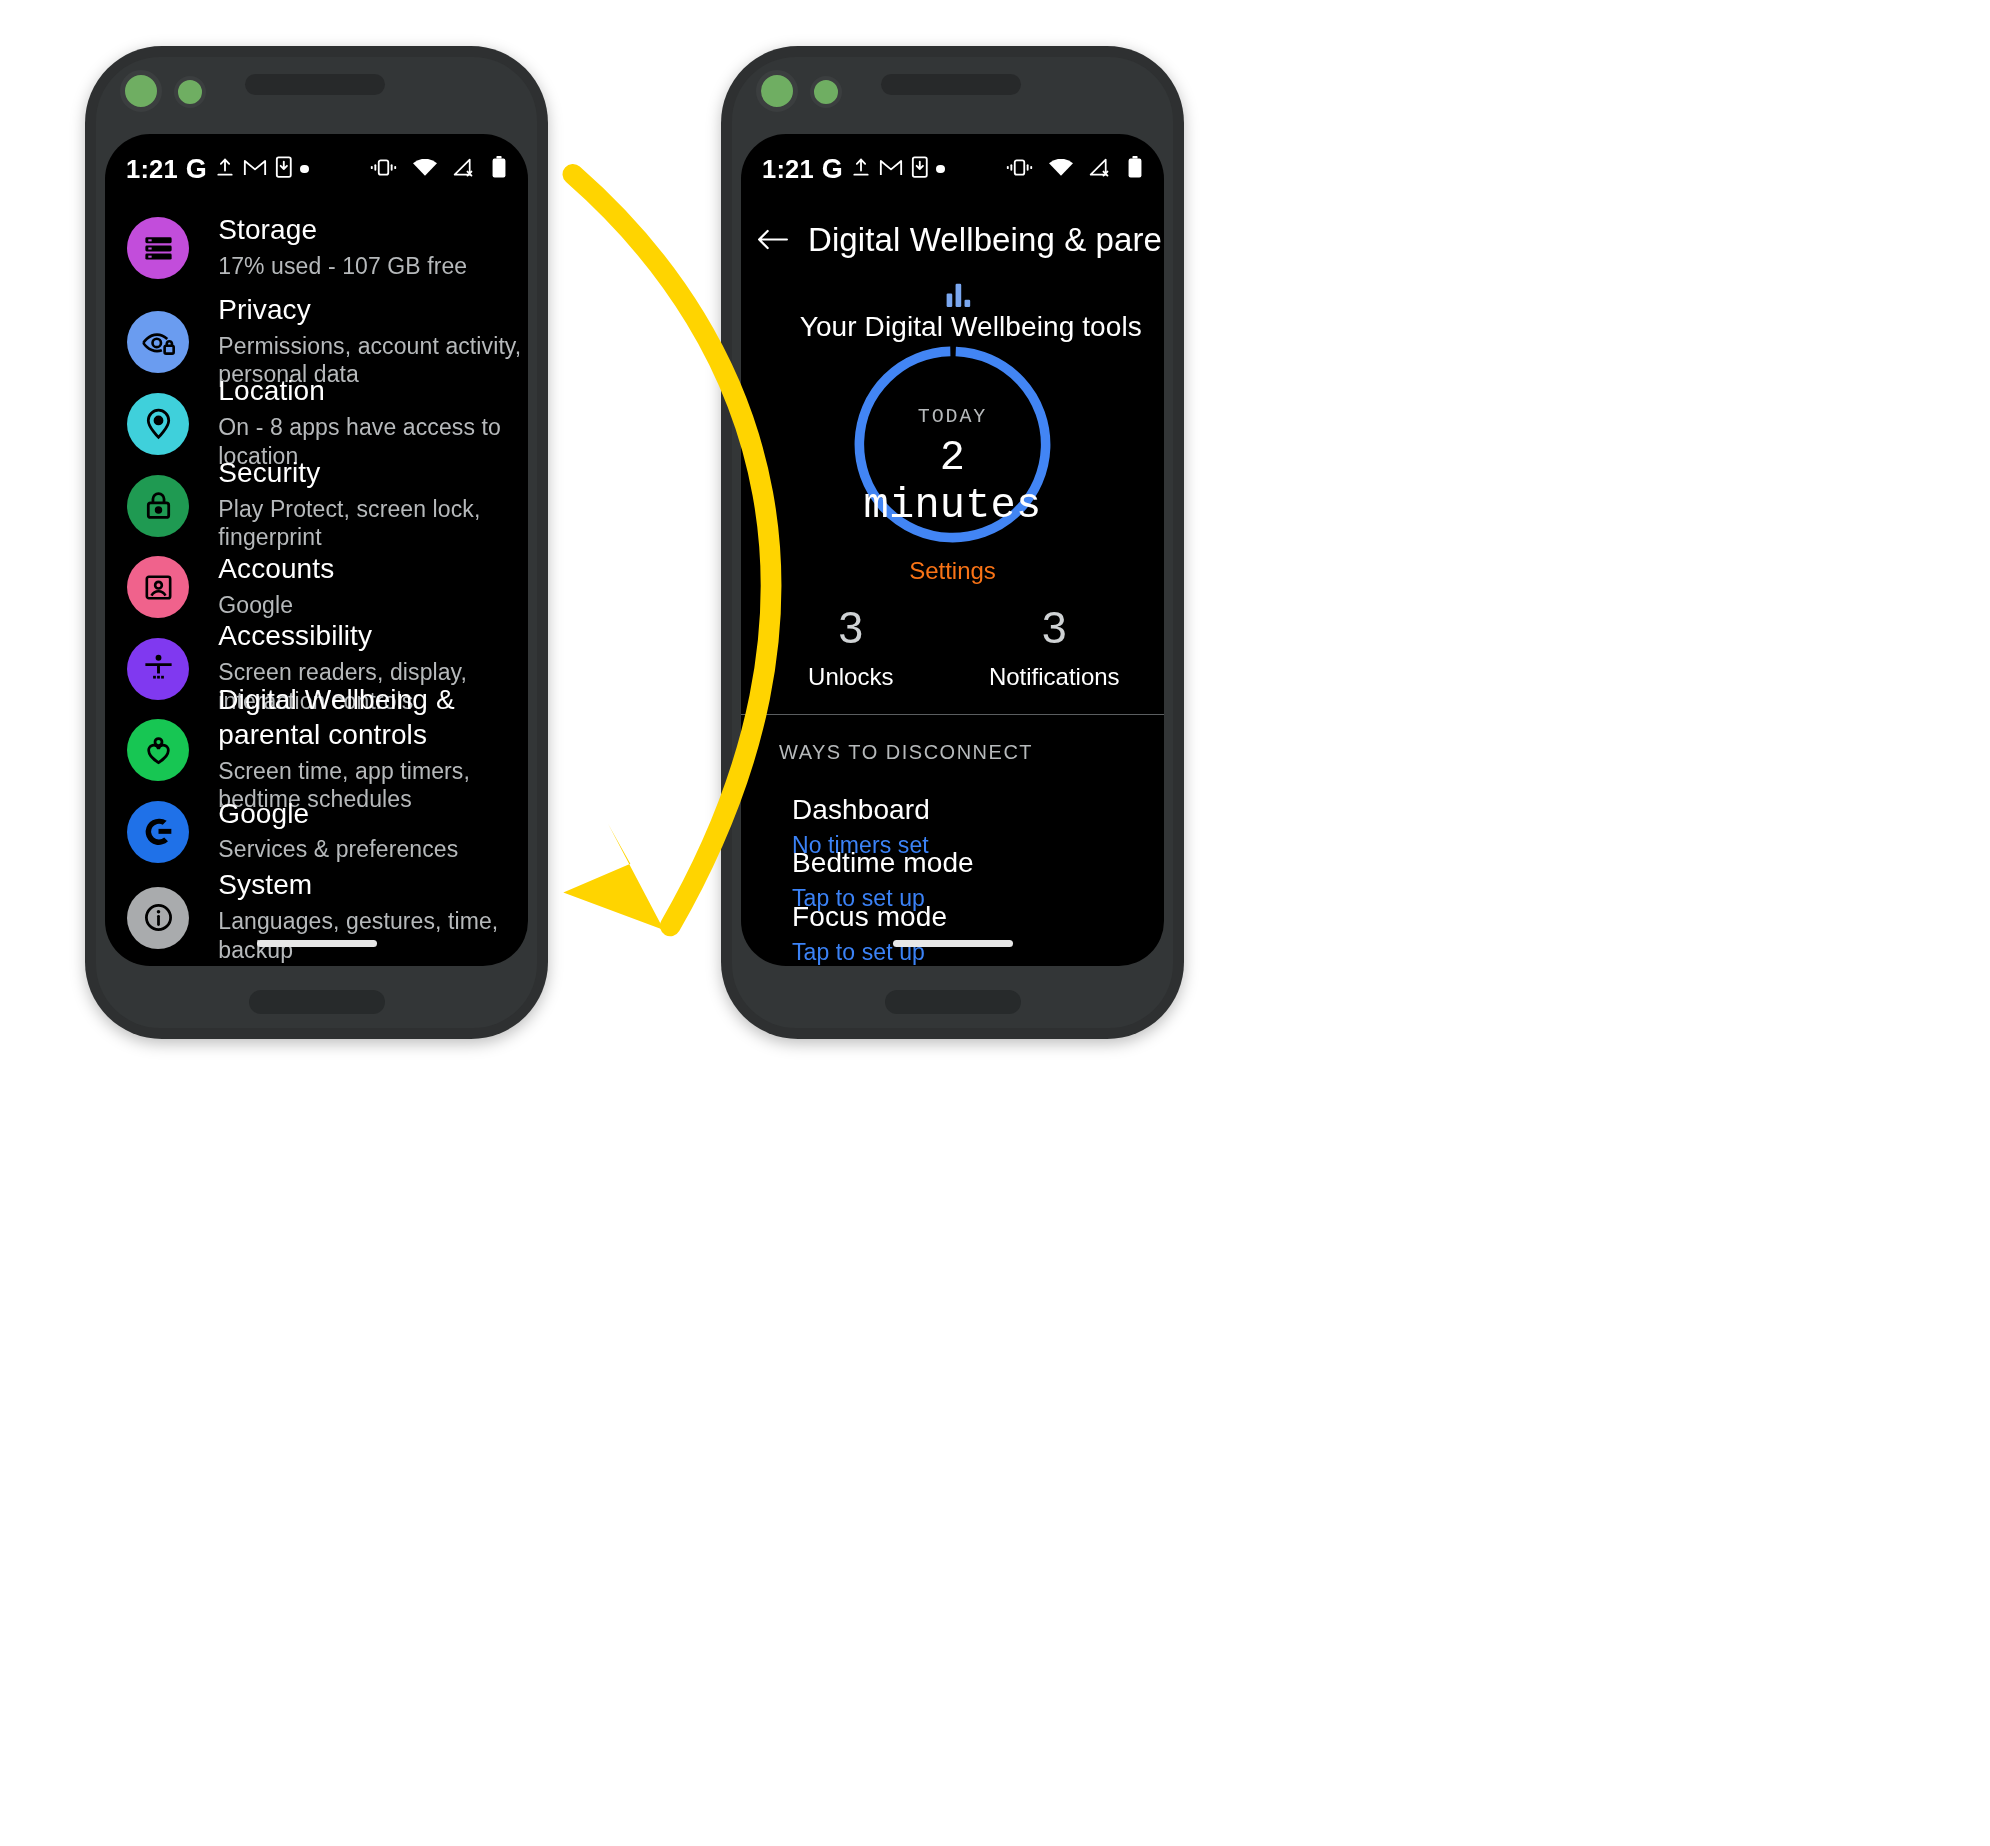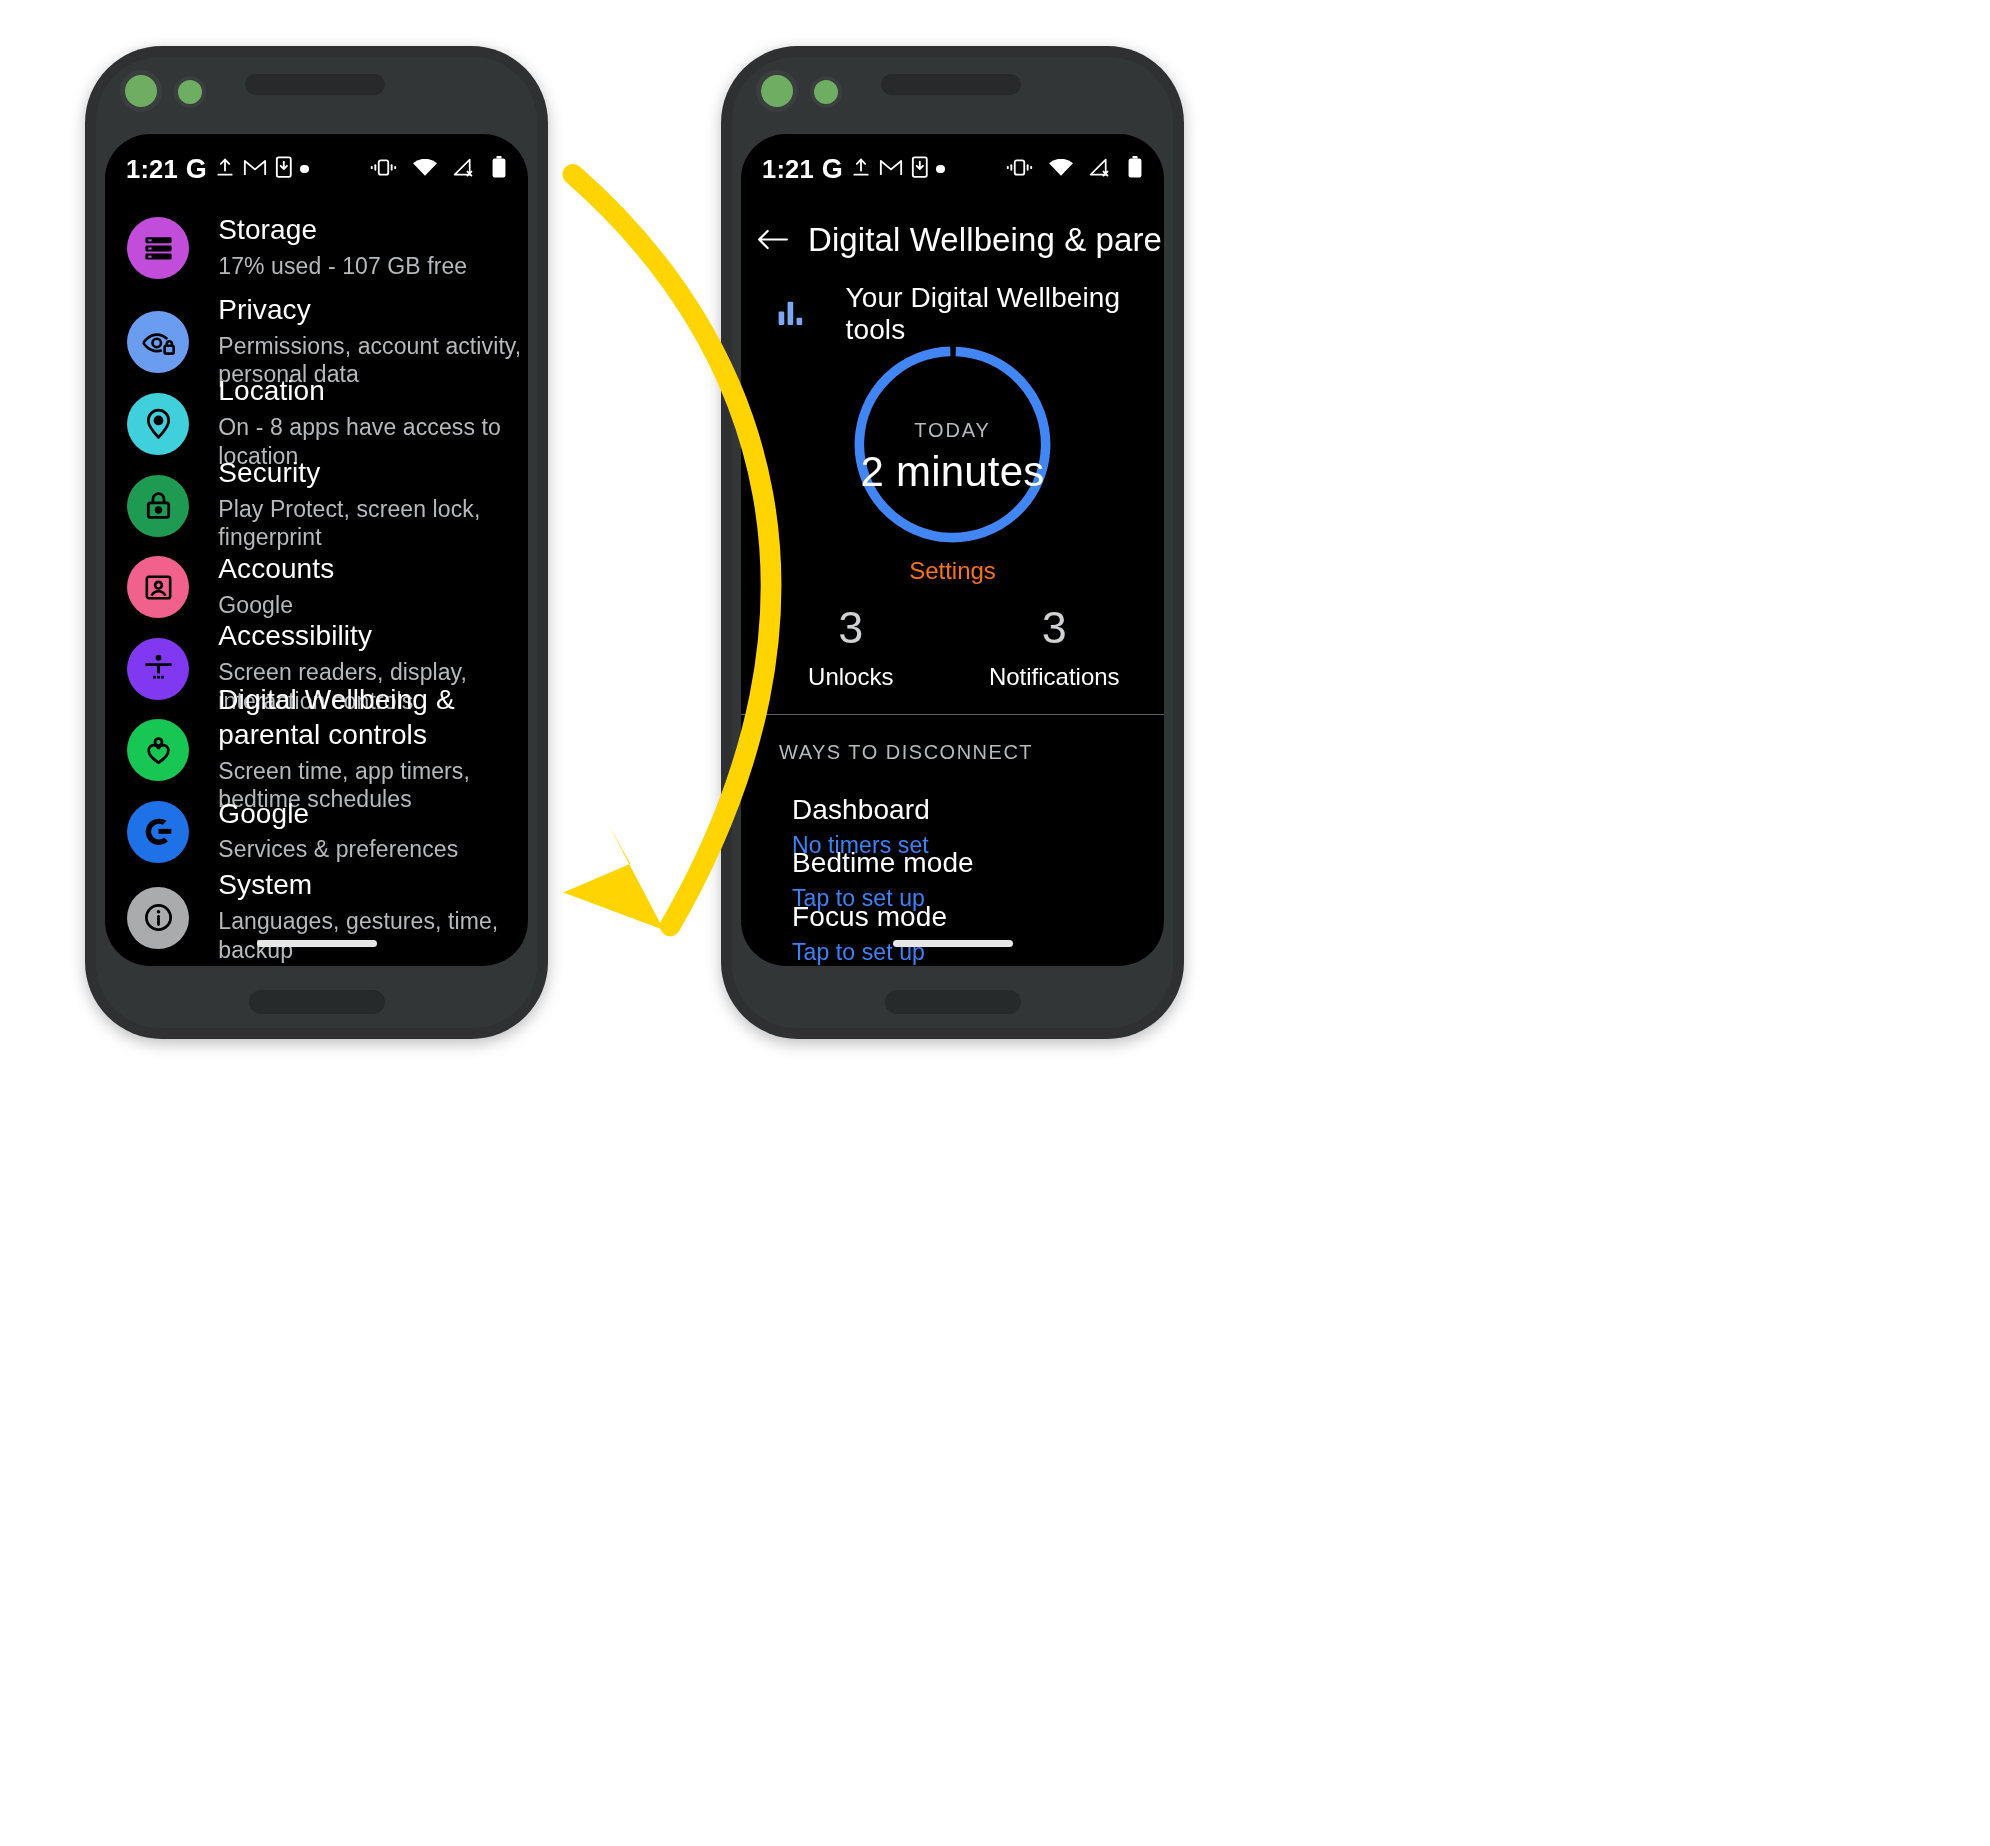--- a/index.html
+++ b/index.html
@@ -337,36 +337,36 @@
     <div class="appbar" style="top:77px;padding:0 16px;">
       <div class="backbtn">
         <svg width="32" height="27" viewBox="0 0 30 24" fill="none" stroke="#fff" stroke-width="2.1" stroke-linecap="round" stroke-linejoin="round">
             <path d="M28 12H2M10 4 2 12l8 8"></path>
           </svg>
       </div>
       <div class="apptitle" style="margin-left:19px;">Digital Wellbeing &amp; parental...</div>
 
     </div>
 
-    <div class="toolsrow" style="top:148px;left:17.6px;right:22px;">
+    <div class="toolsrow" style="top:148px;left:17.6px;right:22px;flex-direction:column;">
       <span style="margin-left:19px;">
         <svg width="27" height="25.5" viewBox="0 0 22 20" fill="#7aa7f0">
           <rect x="0.5" y="9" width="4.6" height="11" rx="1"></rect>
           <rect x="7.8" y="1" width="4.6" height="19" rx="1"></rect>
           <rect x="15.1" y="14" width="4.6" height="6" rx="1"></rect>
           </svg>
       </span>
       <span class="toolslabel">Your Digital Wellbeing tools</span>
     </div>
 
     <div class="ringwrap" style="left:108px;top:207px;width:207px;height:207px;">
       <svg width="207" height="207" viewBox="0 0 260 260">
         <circle id="ring-circle" cx="130" cy="130" r="117" fill="none" stroke-width="12" stroke-linecap="butt" transform="rotate(-88 130 130)" stroke-dasharray="727 8" stroke="#4285f4"></circle>
       </svg>
-      <div class="ringtxt" style="top:78px;">
+      <div class="ringtxt" style="top:64px;font-family:Liberation Mono, monospace;">
         <div class="ringtoday">TODAY</div>
         <div class="ringval">2 minutes</div>
       </div>
     </div>
     <div class="ringcap" style="top:423px;">Settings</div>
 
     <div class="stats" style="top:471px;left:8px;right:8px;">
       <div class="stat">
         <div class="statnum">3</div>
         <div class="statlbl">Unlocks</div>

